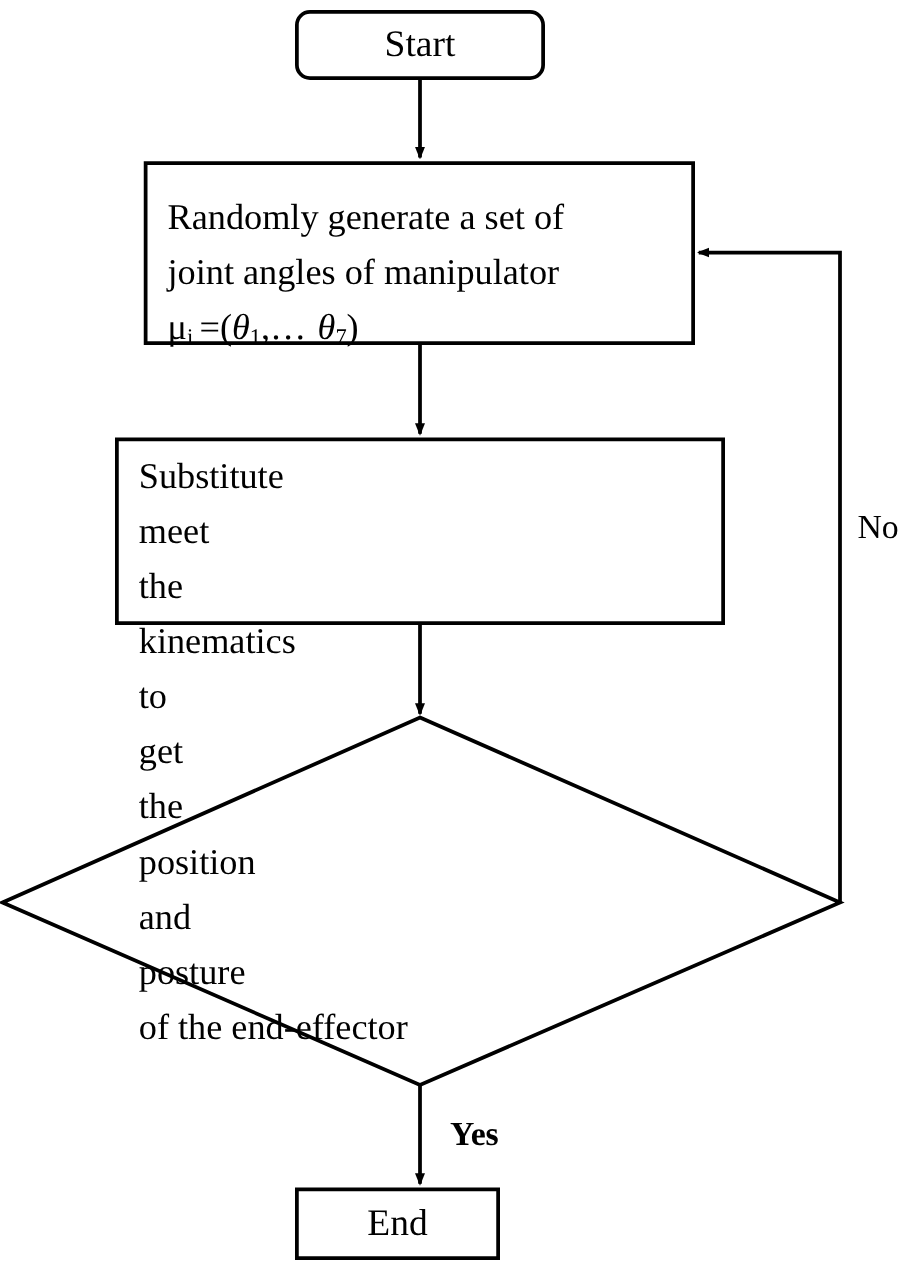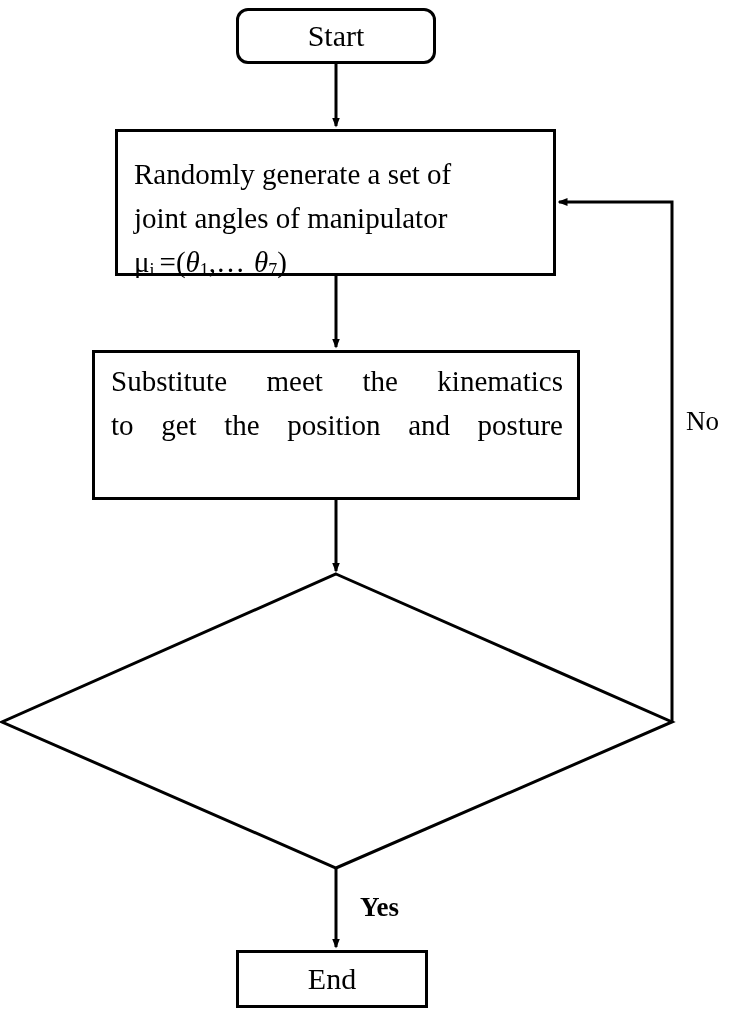--- a/index.html
+++ b/index.html
@@ -46,20 +46,21 @@
     box-sizing: border-box;
     font-size: 29px;
     line-height: 1.52;
   }
   .proc-text .line {
     white-space: nowrap;
   }
   .justify .line.j {
     display: flex;
     justify-content: space-between;
+    flex-direction: column;
   }
   .decision-label {
     position: absolute;
     text-align: center;
     font-size: 29px;
     line-height: 1.45;
     white-space: nowrap;
   }
   .edge-label {
     position: absolute;
@@ -127,27 +128,28 @@
         <span>kinematics</span>
       </div>
       <div class="line j">
         <span>to</span>
         <span>get</span>
         <span>the</span>
         <span>position</span>
         <span>and</span>
         <span>posture</span>
       </div>
+      <div class="line">of the end-effector</div>
     </div>
   </div>
 
   <div class="decision-label" style="left:45px; top:678px; width:600px;">
   </div>
 
   <div class="edge-label" style="left:686px; top:408px;">No</div>
 
   <div class="edge-label" style="left:360px; top:894px;font-weight:bold;">Yes</div>
 
-  <div class="node rect terminator" style="left:236px; top:950px; width:192px; height:58px;justify-content:center;">
+  <div class="node rect terminator" style="left:236px; top:950px; width:164px; height:58px;justify-content:center;">
     <span>End</span>
   </div>
 
 </div>
 
 </body></html>

